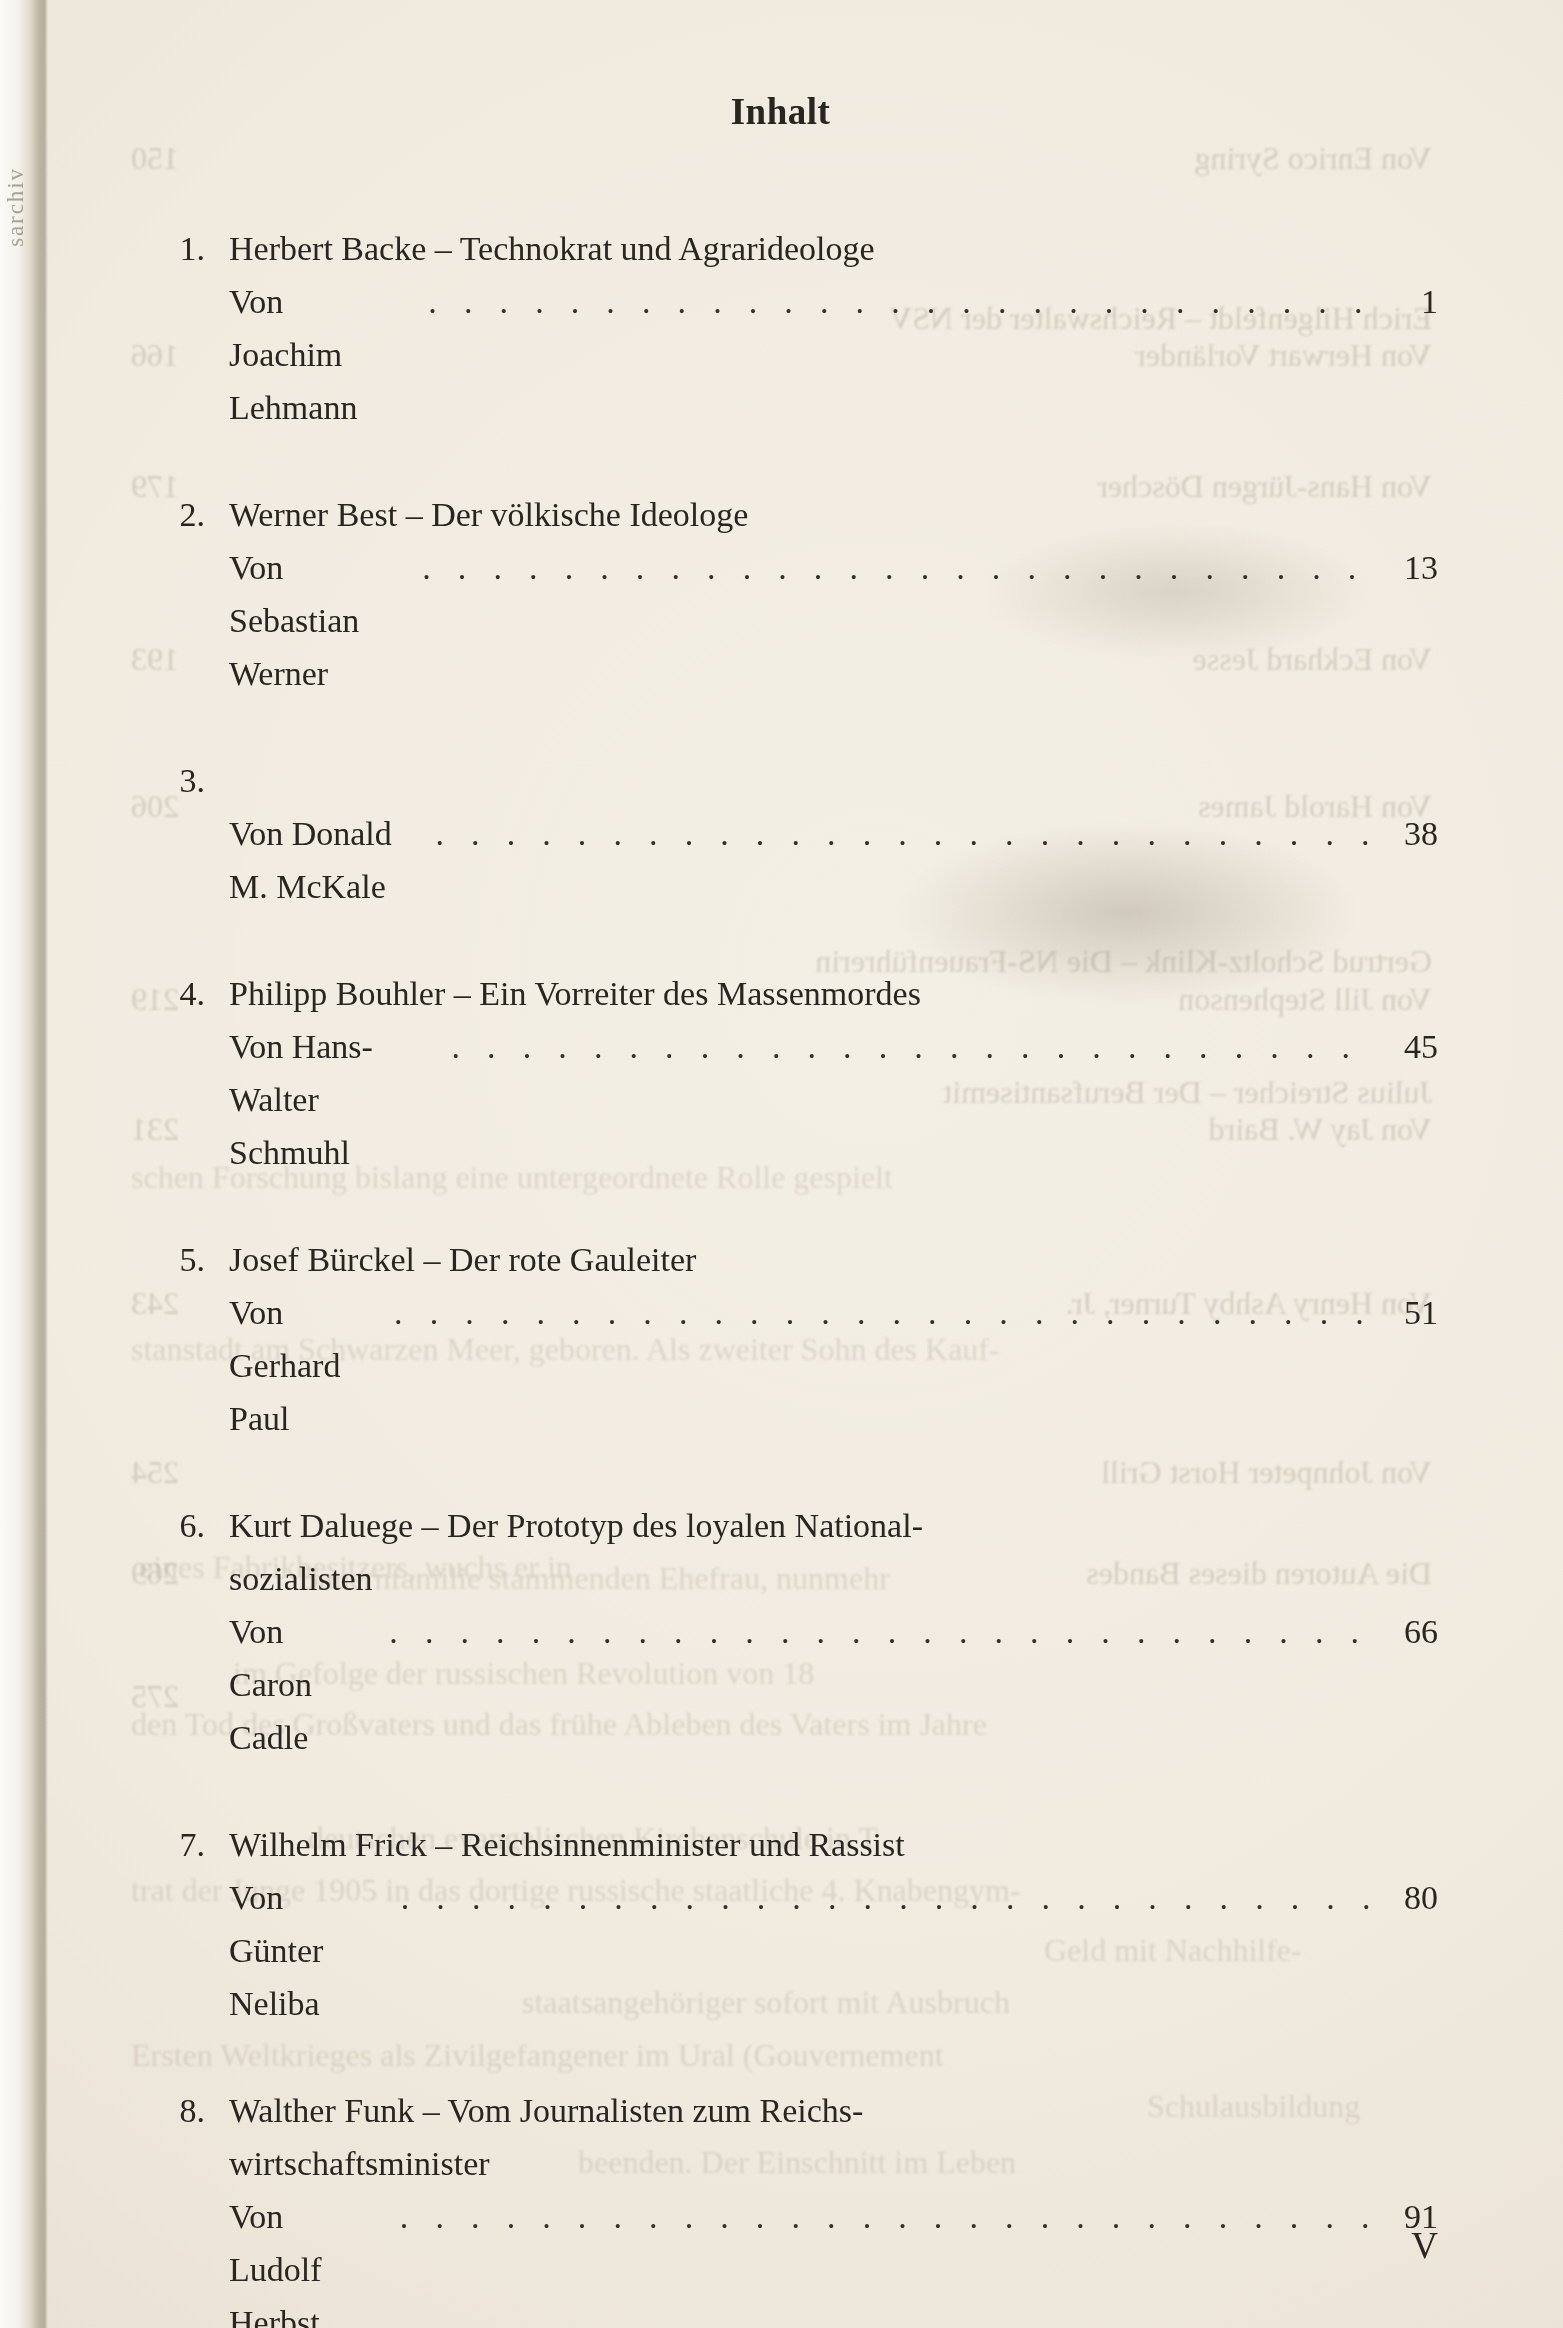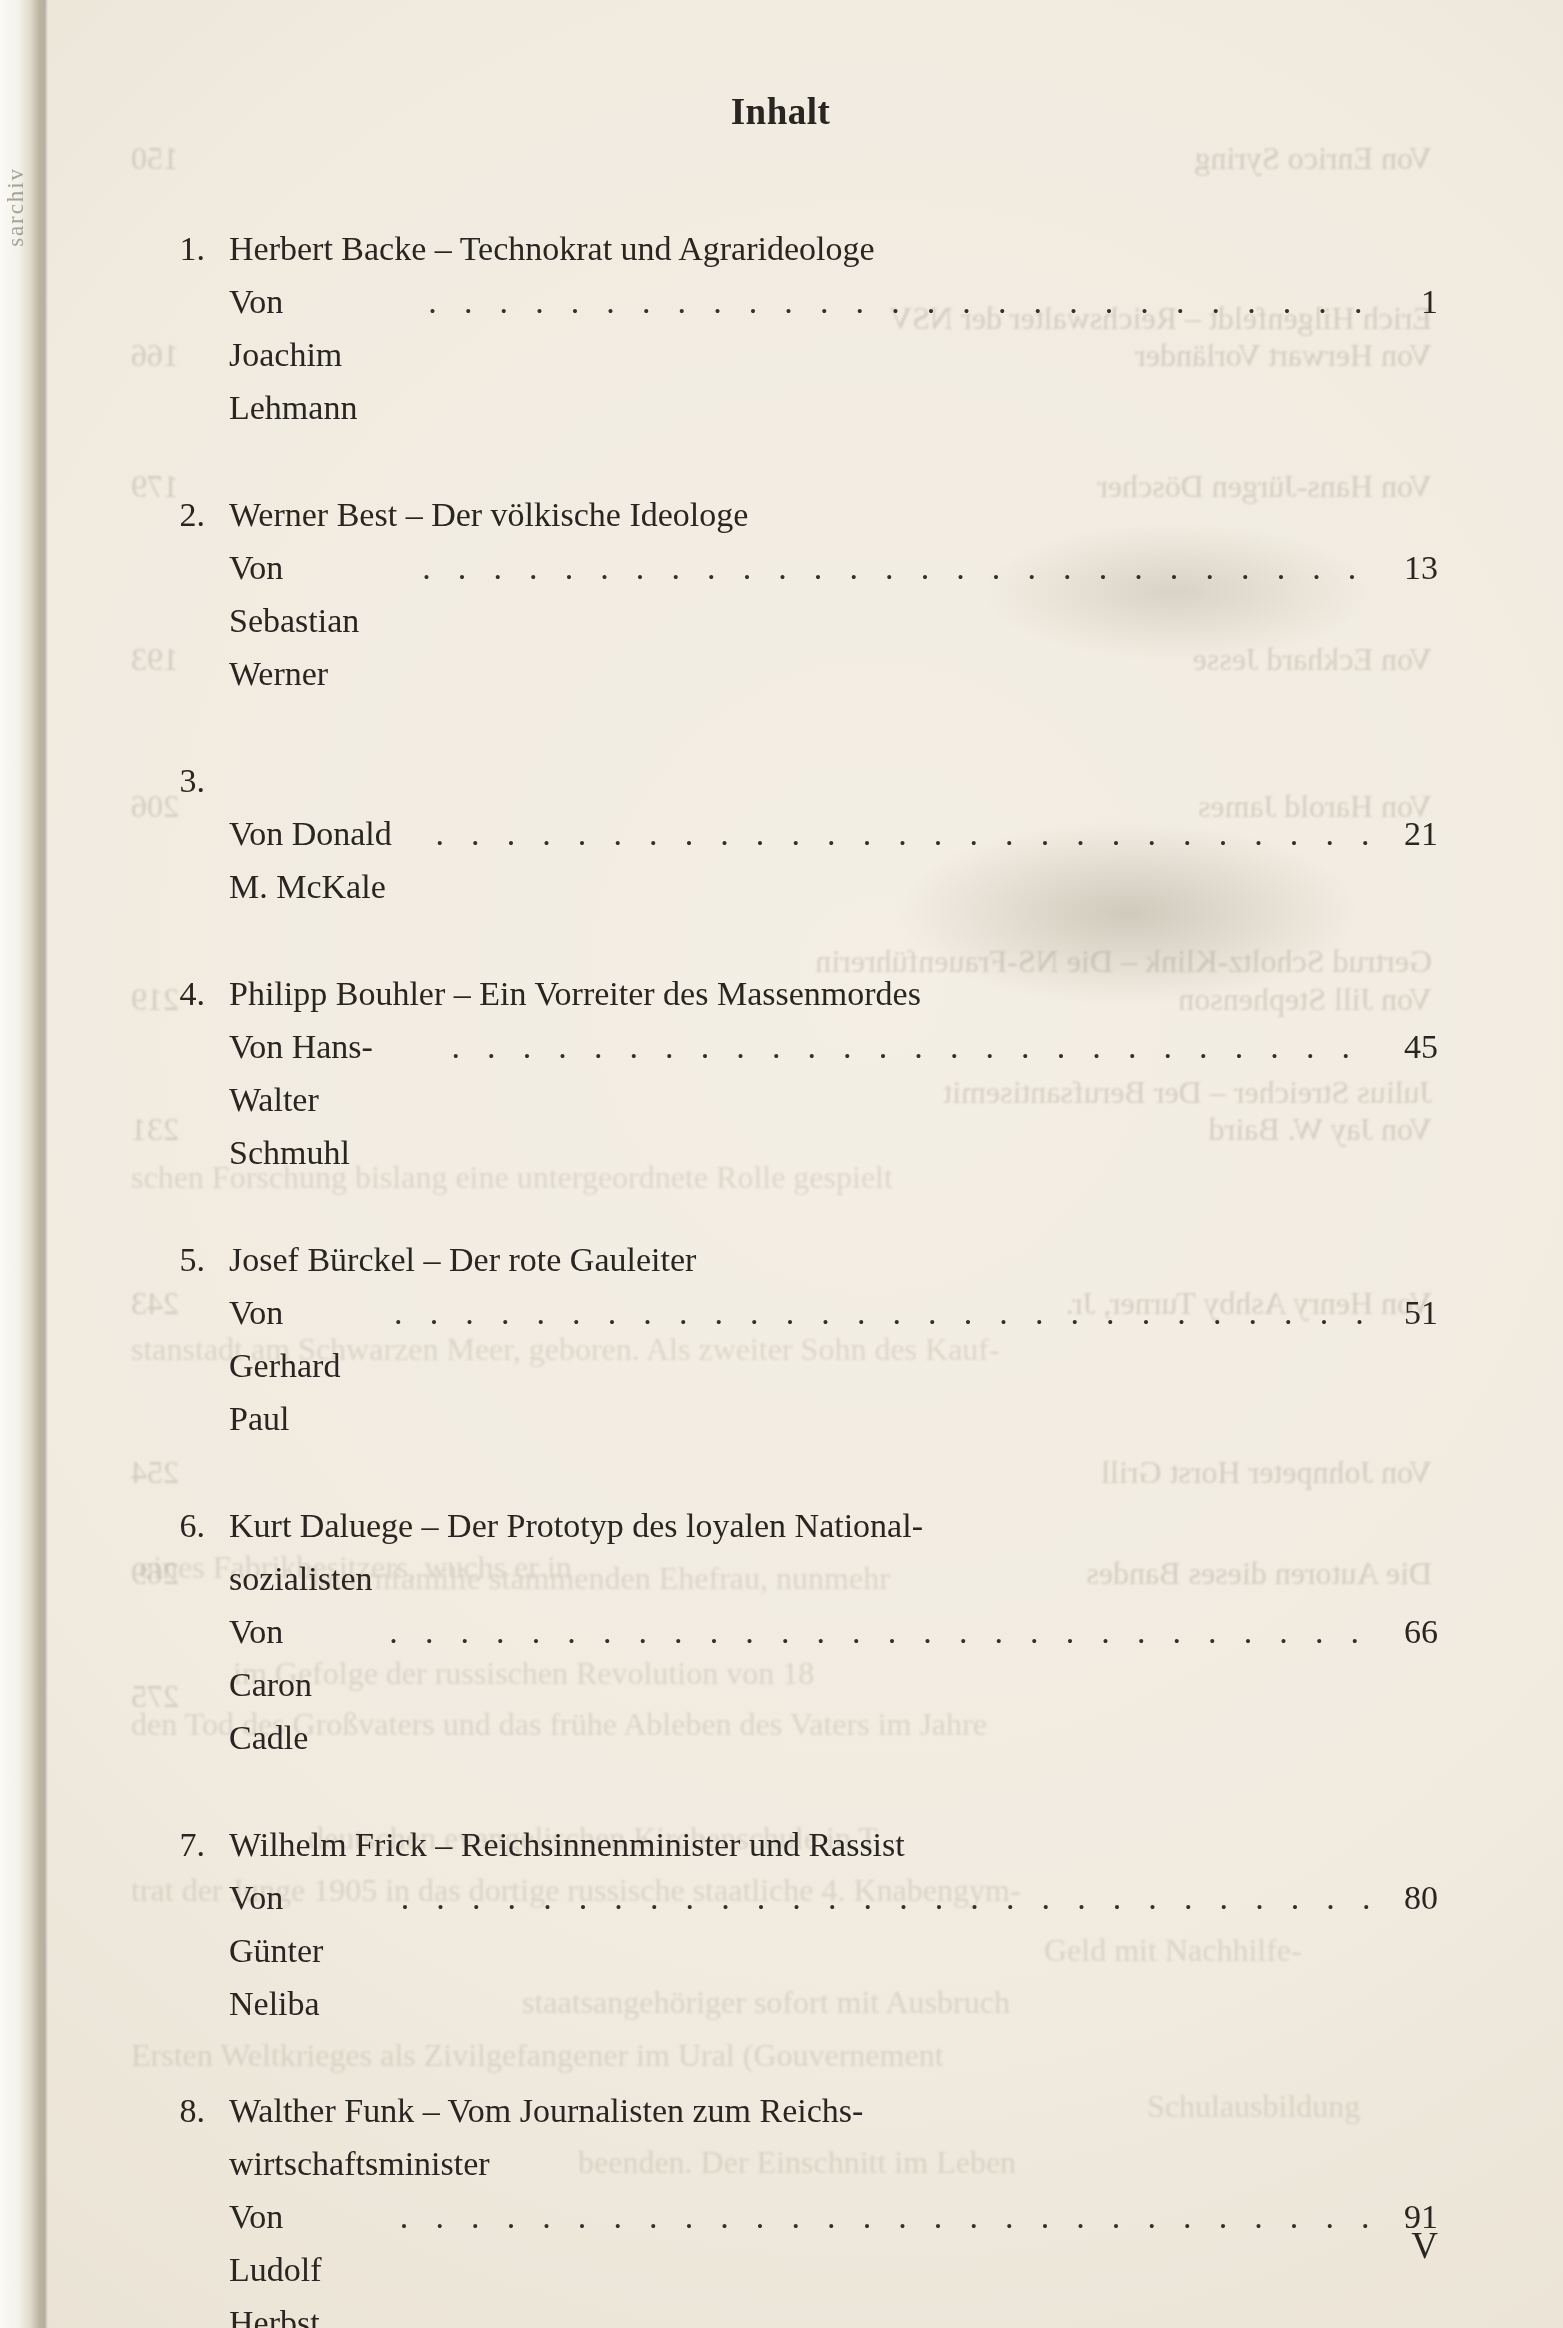--- a/index.html
+++ b/index.html
@@ -177,21 +177,21 @@
       </div>
 
       <div class="entry">
         <div class="line">
             <span class="num">3.</span>
           </div>
         <div class="line">
             <span class="num"></span>
             <span class="author">Von Donald M. McKale</span>
             <span class="leader">. . . . . . . . . . . . . . . . . . . . . . . . . . . . . . . . . . . . . . . . . . . . . . . . </span>
-            <span class="pagenum">21</span>
+            <span class="pagenum">38</span>
           </div>
       </div>
 
       <div class="entry">
         <div class="line">
             <span class="num">4.</span>
             <span class="etitle">Philipp Bouhler – Ein Vorreiter des Massenmordes</span>
           </div>
         <div class="line">
             <span class="num"></span>

